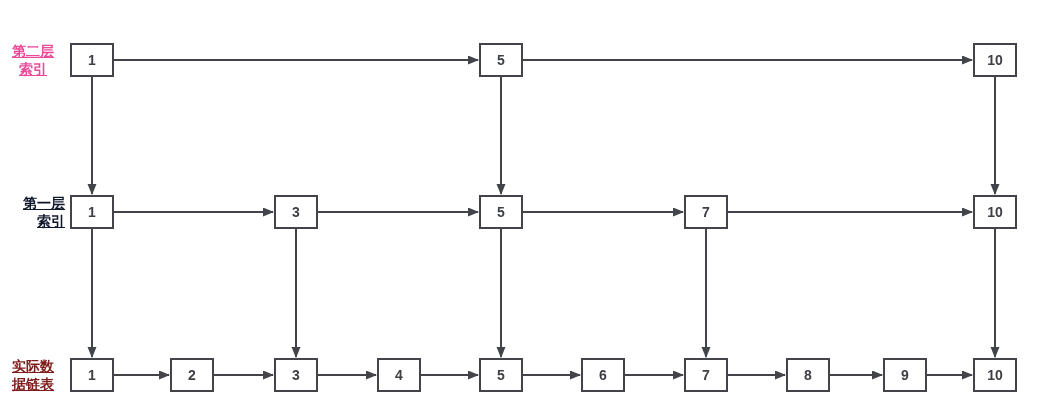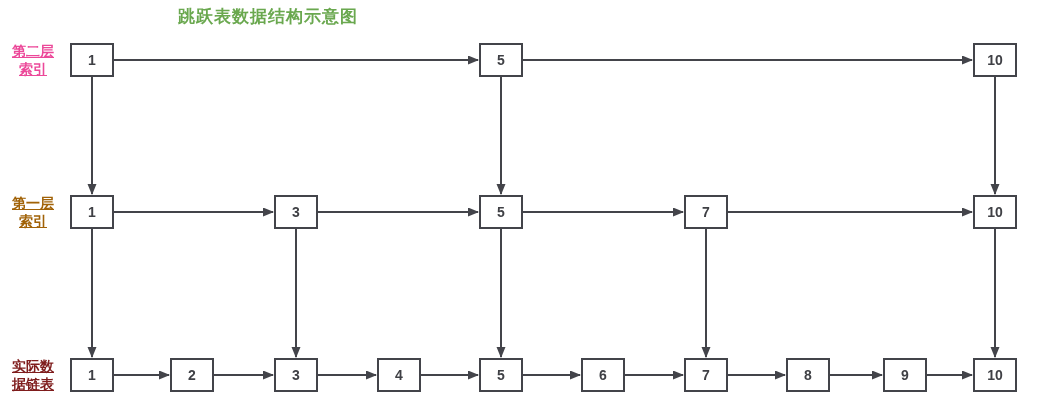--- a/index.html
+++ b/index.html
@@ -53,21 +53,20 @@
   svg.arrows {
     position: absolute;
     left: 0;
     top: 0;
   }
 </style>
 </head>
 <body>
 
 <div class="canvas">
-  <div class="title" style="color: rgb(106, 168, 79);">跳跃表数据结构示意图</div>
   <svg class="arrows" width="1044" height="400">
     <defs>
       <marker id="ah" markerUnits="userSpaceOnUse" markerWidth="12" markerHeight="10" refX="10" refY="4.5" orient="auto">
         <path d="M0,0 L11,4.5 L0,9 Z" fill="#43444a"></path>
       </marker>
     </defs>
     <g id="edges">
         <line x1="114" y1="60" x2="478" y2="60" stroke="#43444a" stroke-width="2" marker-end="url(#ah)"></line>
         <line x1="523" y1="60" x2="972" y2="60" stroke="#43444a" stroke-width="2" marker-end="url(#ah)"></line>
         <line x1="114" y1="212" x2="273" y2="212" stroke="#43444a" stroke-width="2" marker-end="url(#ah)"></line>
@@ -91,21 +90,21 @@
         <line x1="501" y1="229" x2="501" y2="357" stroke="#43444a" stroke-width="2" marker-end="url(#ah)"></line>
         <line x1="706" y1="229" x2="706" y2="357" stroke="#43444a" stroke-width="2" marker-end="url(#ah)"></line>
         <line x1="995" y1="229" x2="995" y2="357" stroke="#43444a" stroke-width="2" marker-end="url(#ah)"></line>
       </g>
   </svg>
   <div id="labels">
       <div class="row-label" style="top: 60px; color: #ec4899;">
         <div>第二层</div>
         <div>索引</div>
       </div>
-      <div class="row-label" style="top: 212px; color: #a16207;">
+      <div class="row-label" style="top: 212px; color: #0f172a; text-align: right;">
         <div>第一层</div>
         <div>索引</div>
       </div>
       <div class="row-label" style="top: 375px; color: #7f1d1d;">
         <div>实际数</div>
         <div>据链表</div>
       </div>
     </div>
   <div id="nodes">
       <div class="node" style="left: 70px; top: 43px; border-color: rgb(67, 68, 74); color: rgb(63, 64, 69);">1</div>

